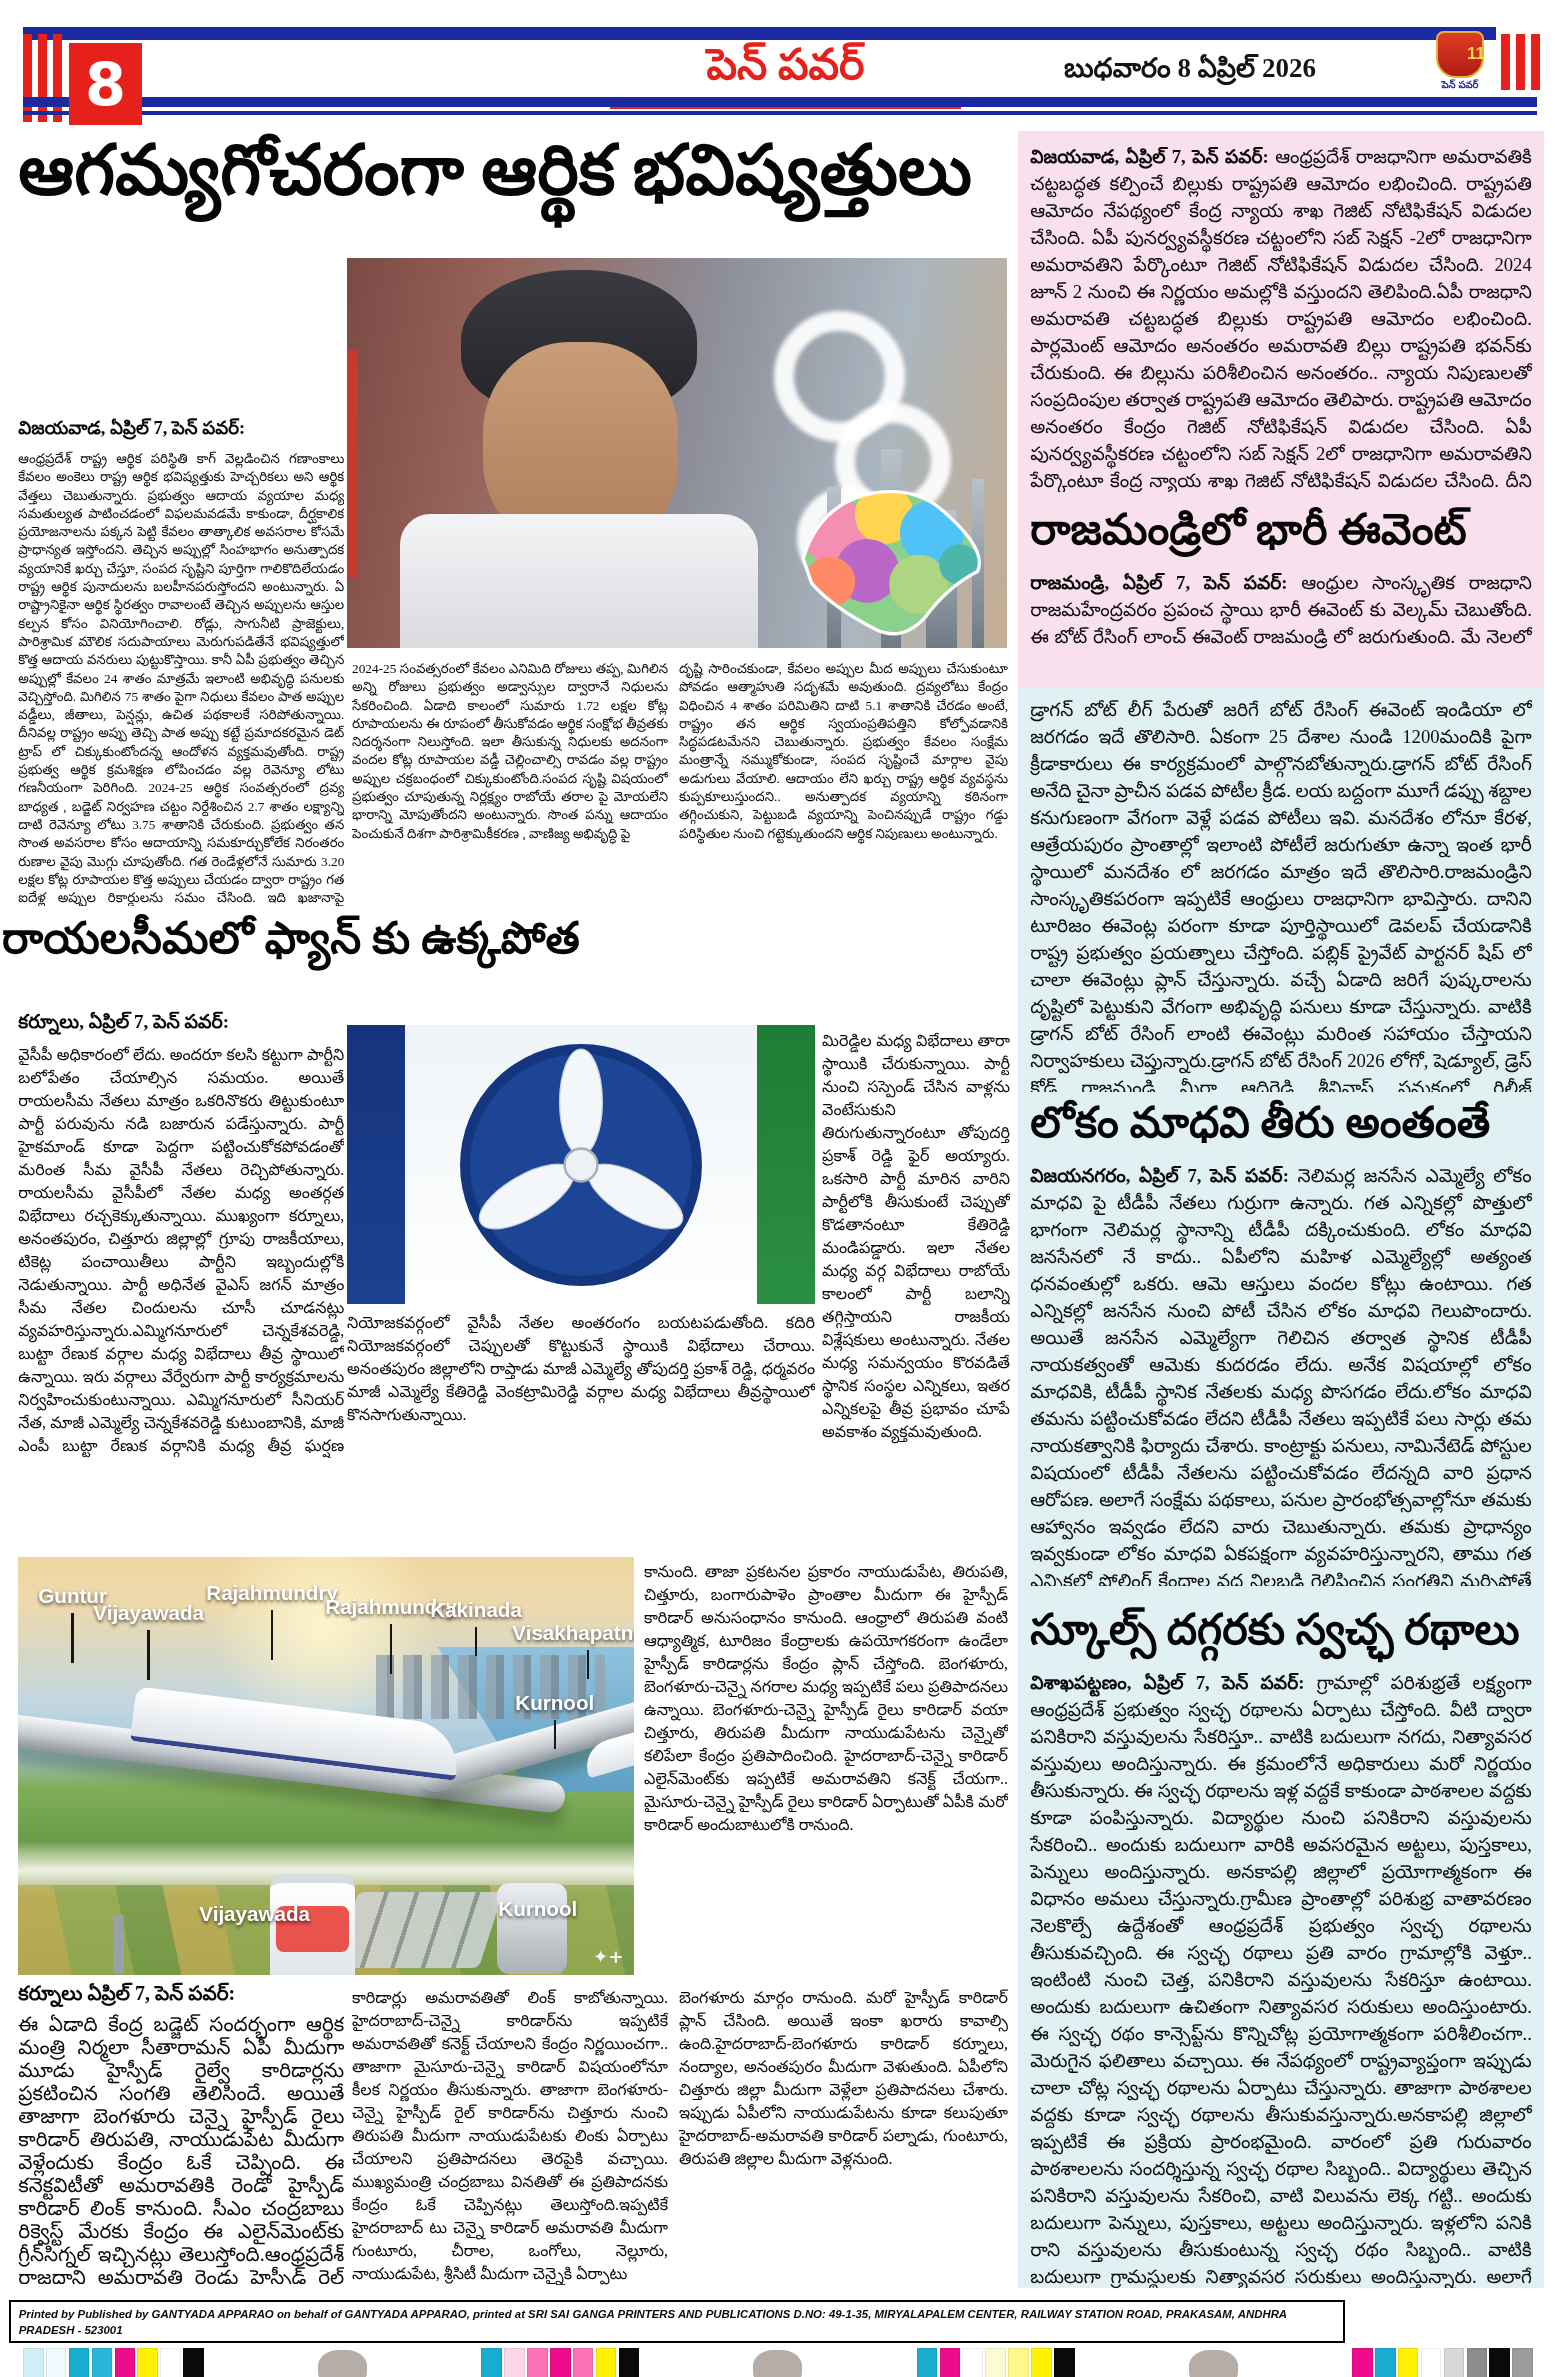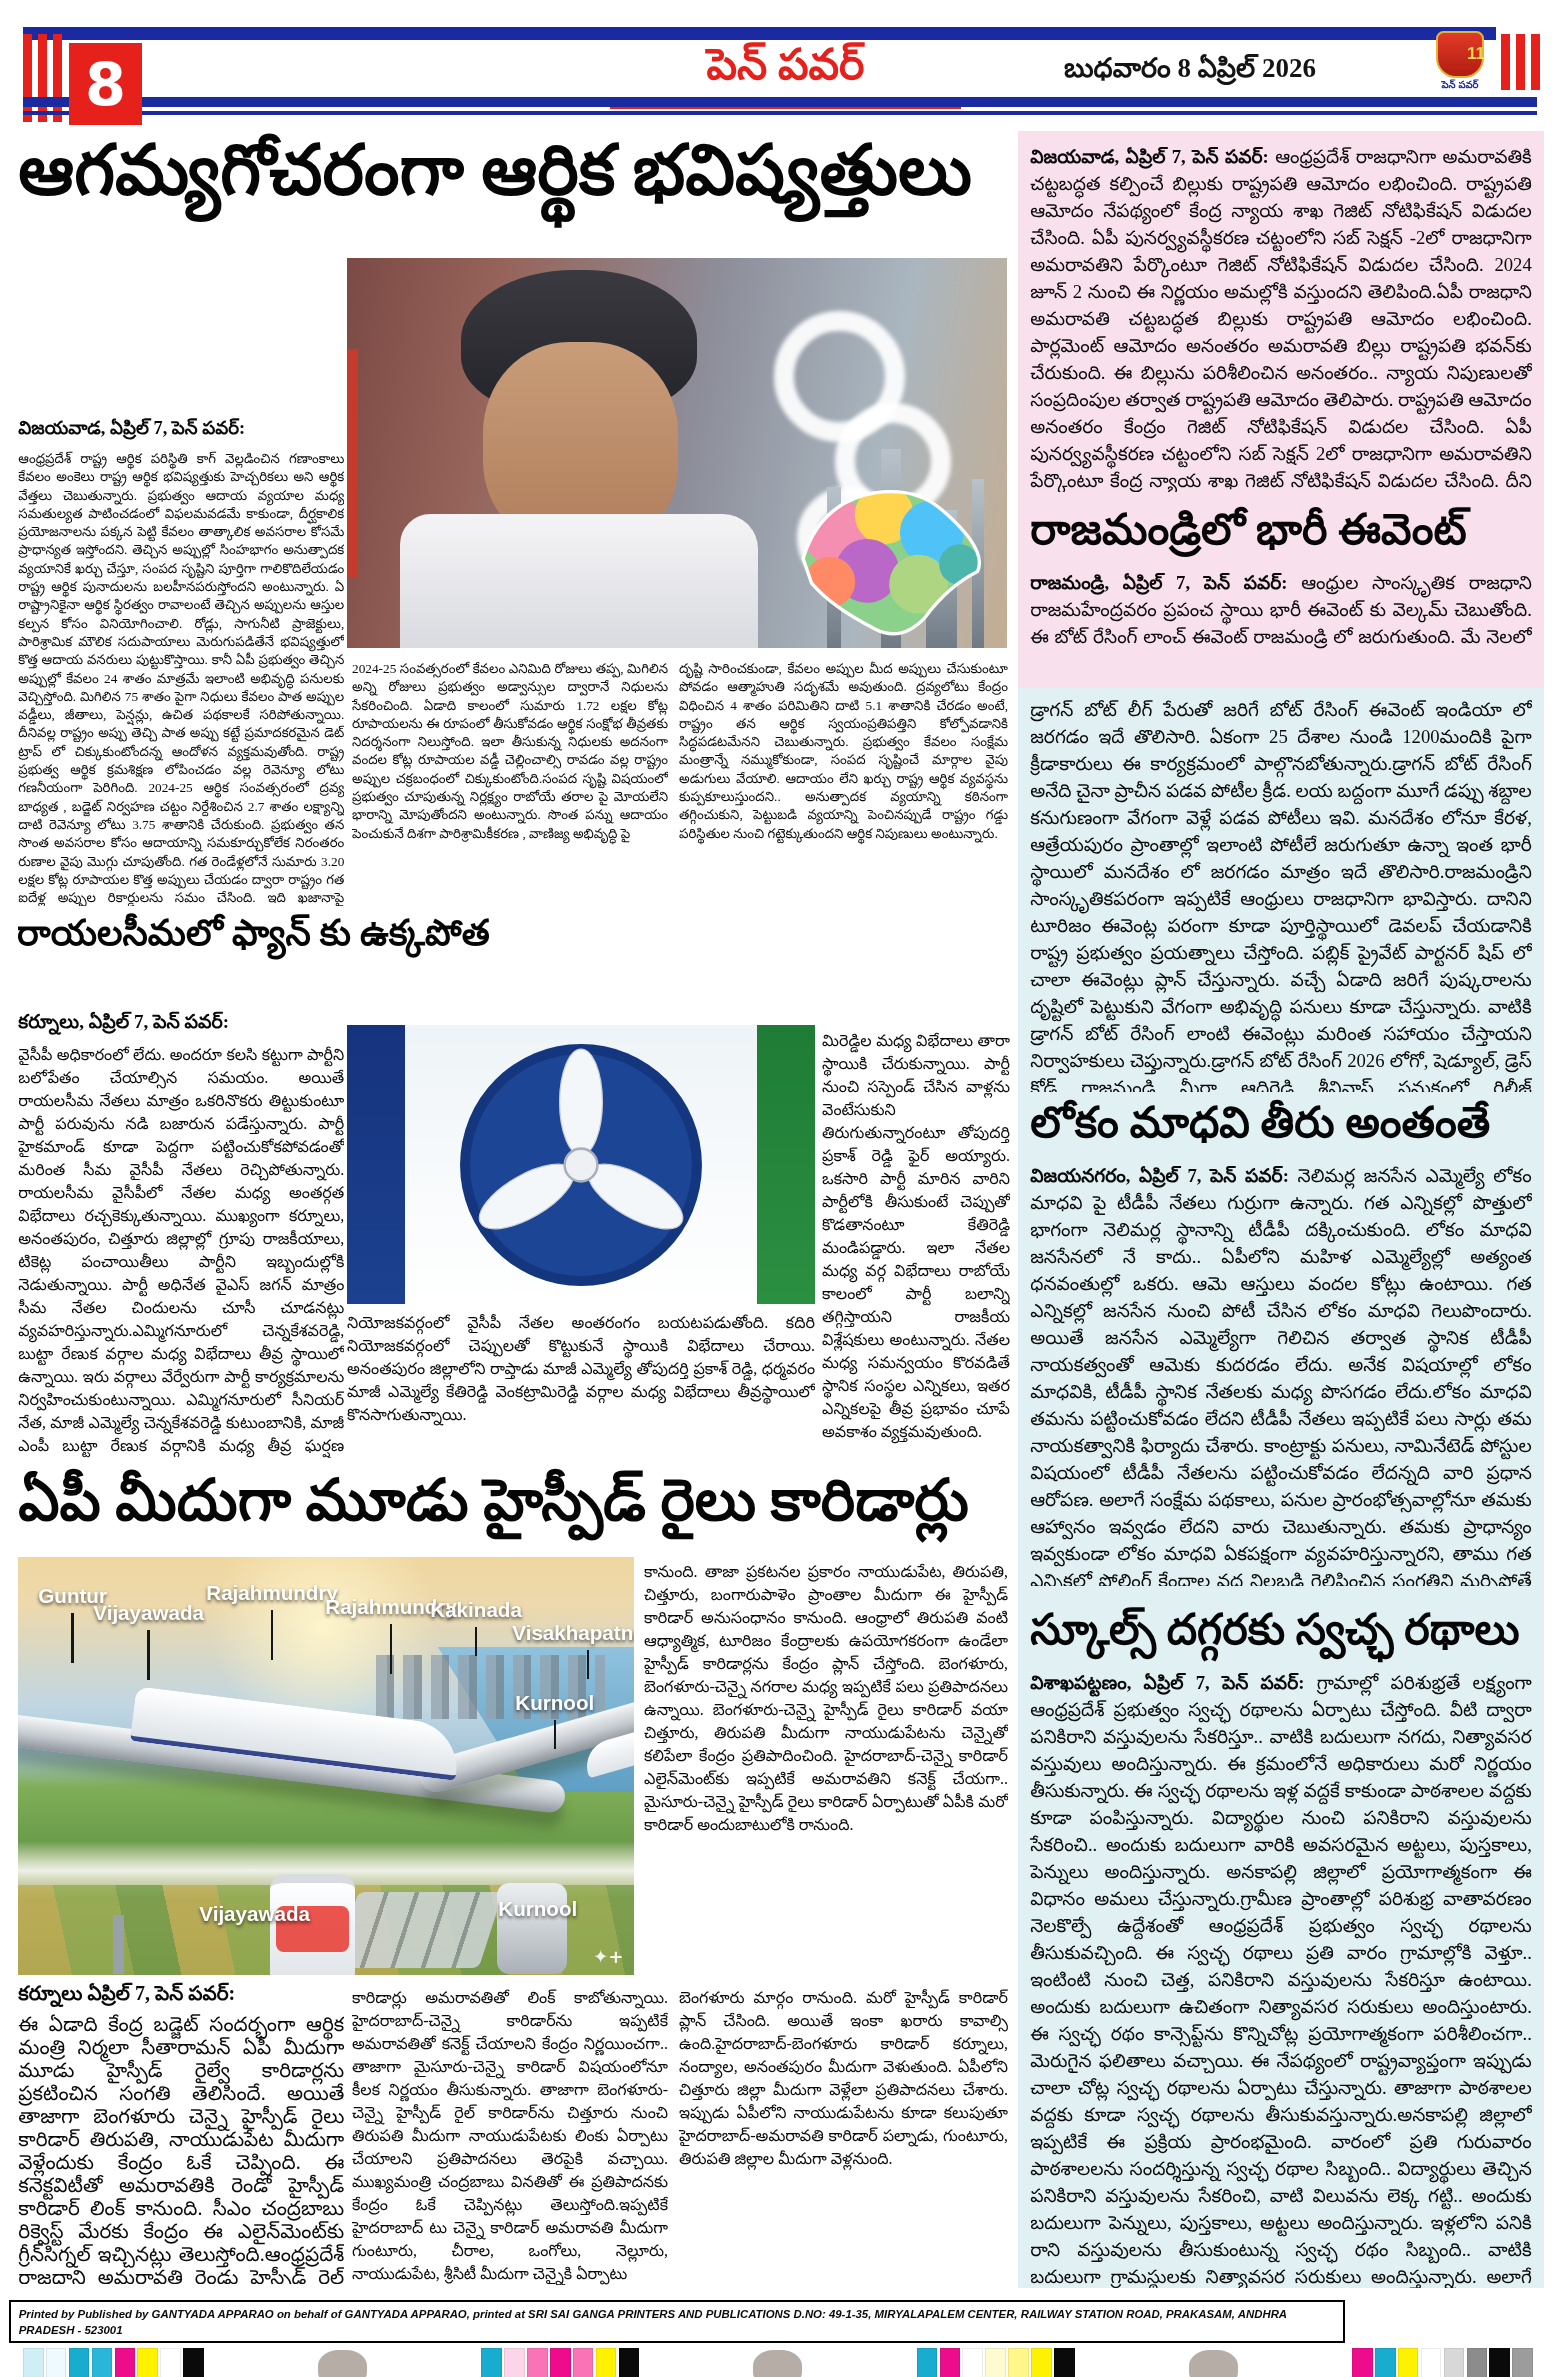--- a/index.html
+++ b/index.html
@@ -66,21 +66,21 @@
   .gz-b{height:349px;}
   .rj-h{margin-top:10.7px;}
   .rj-b1{height:82px;}
   .rj-b2{height:396px;}
   .lk-h{margin-top:4.6px;}
   .lk-b{height:424px;}
   .sc-h{margin-top:17px;}
   .sc-b{height:645px;}
 
   
-  .fan-h{left:17px;top:912px;width:808px;height:82px;font-size:36px;}
+  .fan-h{left:2px;top:912px;width:808px;height:82px;font-size:44px;}
   .fan-byline{left:18.3px;top:1011px;width:328px;font-size:19px;}
   .fan-c1{left:18.3px;top:1043px;width:326px;height:415px;font-size:16px;line-height:23px;}
   .fan-cr{left:822px;top:1029px;width:188px;height:427px;font-size:16px;line-height:23px;}
   .fan-below{left:347px;top:1311px;width:468px;height:146px;font-size:16px;line-height:23px;}
   .fan-img{position:absolute;left:347px;top:1025px;width:468px;height:279px;display:flex;overflow:hidden;background:#f4f8fa;}
   .fan-band-blue{width:58px;background:linear-gradient(180deg,#16337e,#1c418f);}
   .fan-band-white{flex:1;background:linear-gradient(180deg,#eef4f7,#ffffff);position:relative;}
   .fan-band-green{width:58px;background:linear-gradient(180deg,#1f7c36,#2b8f41);}
   .fan-circle{position:absolute;left:50%;top:50%;width:252px;height:252px;transform:translate(-50%,-50%);}
 
@@ -233,21 +233,20 @@
           <ellipse cx="100" cy="50" rx="17" ry="42" transform="rotate(240 100 100)"></ellipse>
         </g>
         <circle cx="100" cy="100" r="13" fill="#eef1f4" stroke="#a9b0bb" stroke-width="2"></circle>
       </svg>
     </div>
     <div class="fan-band-green"></div>
   </div>
   <p class="bt fan-cr">మిరెడ్డిల మధ్య విభేదాలు తారా స్థాయికి చేరుకున్నాయి. పార్టీ నుంచి సస్పెండ్ చేసిన వాళ్లను వెంటేసుకుని తిరుగుతున్నారంటూ తోపుదర్తి ప్రకాశ్ రెడ్డి ఫైర్ అయ్యారు. ఒకసారి పార్టీ మారిన వారిని పార్టీలోకి తీసుకుంటే చెప్పుతో కొడతానంటూ కేతిరెడ్డి మండిపడ్డారు. ఇలా నేతల మధ్య వర్గ విభేదాలు రాబోయే కాలంలో పార్టీ బలాన్ని తగ్గిస్తాయని రాజకీయ విశ్లేషకులు అంటున్నారు. నేతల మధ్య సమన్వయం కొరవడితే స్థానిక సంస్థల ఎన్నికలు, ఇతర ఎన్నికలపై తీవ్ర ప్రభావం చూపే అవకాశం వ్యక్తమవుతుంది.</p>
   <p class="bt fan-below">నియోజకవర్గంలో వైసీపీ నేతల అంతరంగం బయటపడుతోంది. కదిరి నియోజకవర్గంలో చెప్పులతో కొట్టుకునే స్థాయికి విభేదాలు చేరాయి. అనంతపురం జిల్లాలోని రాప్తాడు మాజీ ఎమ్మెల్యే తోపుదర్తి ప్రకాశ్ రెడ్డి, ధర్మవరం మాజీ ఎమ్మెల్యే కేతిరెడ్డి వెంకట్రామిరెడ్డి వర్గాల మధ్య విభేదాలు తీవ్రస్థాయిలో కొనసాగుతున్నాయి.</p>
 
-  <h1 class="hl tr-h">ఏపీ మీదుగా మూడు హైస్పీడ్ రైలు కారిడార్లు</h1>
   <div class="tr-img">
     <div class="sun"></div>
     <div class="sea"></div>
     <div class="city"></div>
     <div class="viaduct v1"></div>
     <div class="viaduct v2"></div>
     <div class="btrain t1"></div>
     <div class="btrain t2"></div>
     <div class="haze"></div>
     <div class="fields"></div>

